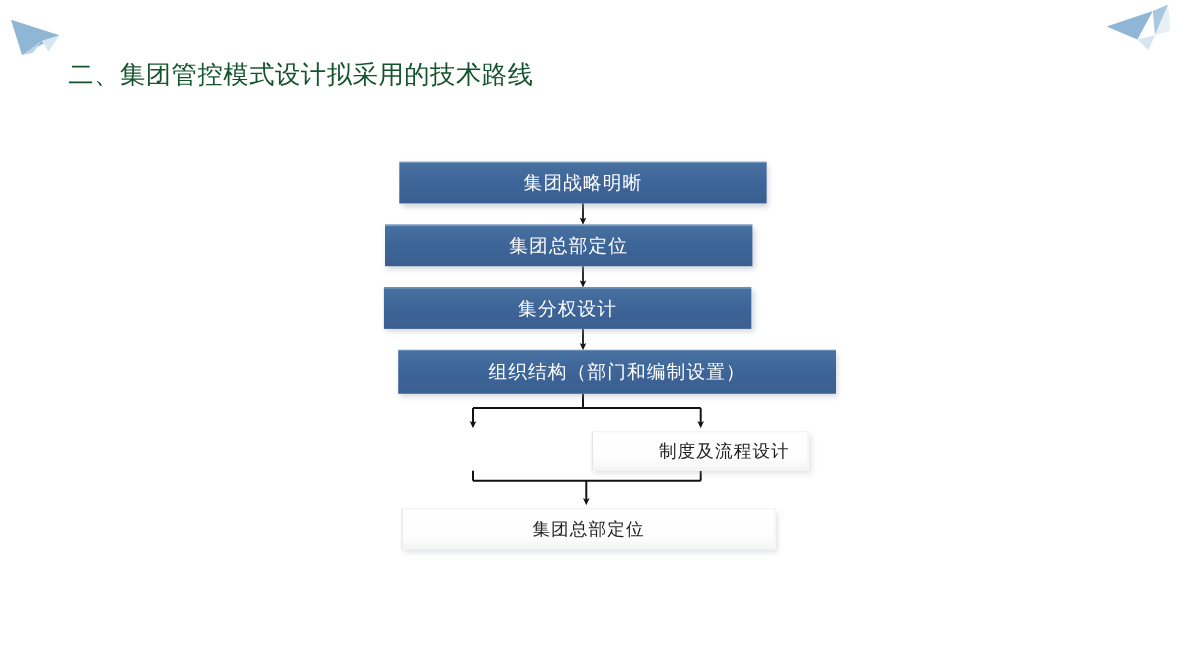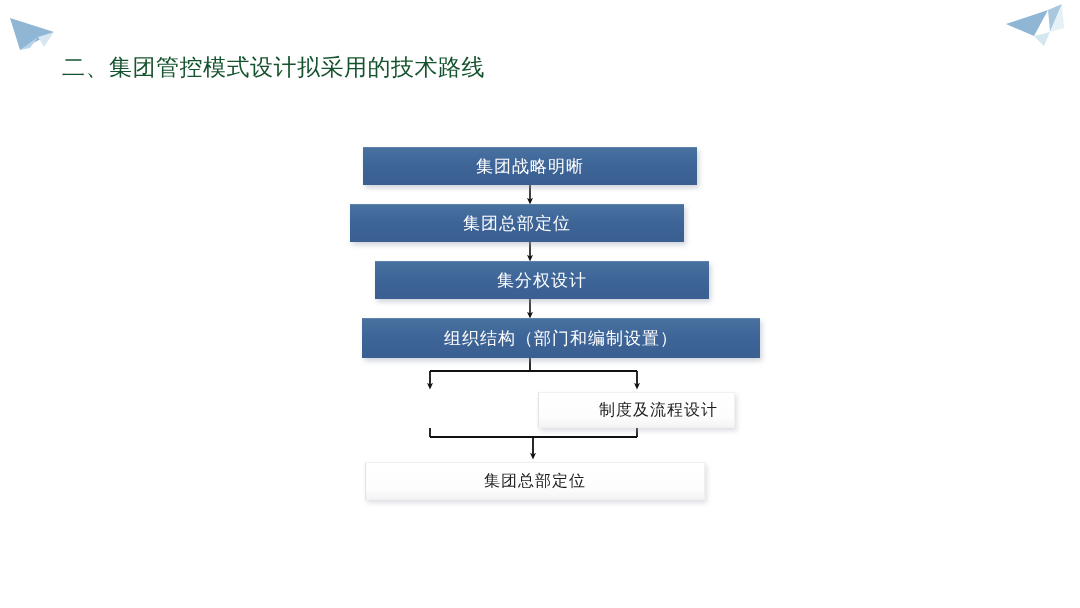--- a/index.html
+++ b/index.html
@@ -74,21 +74,21 @@
     font-size: 16px;
     letter-spacing: 1px;
     box-shadow: 2px 3px 5px rgba(170,175,185,0.40);
     border: 1px solid #f0f0f0;
     border-left: 1px solid #e2e2e2;
   }
 
   
   #node-1 { left: 363px; top: 147px; width: 334px; height: 38px; }
   #node-2 { left: 350px; top: 204px; width: 334px; height: 38px; }
-  #node-3 { left: 375px; top: 261px; width: 334px; height: 38px; }
+  #node-3 { left: 349px; top: 261px; width: 334px; height: 38px; }
   #node-4 { left: 362px; top: 318px; width: 398px; height: 40px; }
   #node-5 { left: 332px; top: 392px; width: 198px; height: 36px; }
   #node-6 { left: 538px; top: 392px; width: 197px; height: 36px; padding-left: 44px; }
   #node-7 { left: 365px; top: 462px; width: 340px; height: 38px; }
 
   .connectors {
     position: absolute;
     left: 0; top: 0;
     width: 1080px; height: 608px;
     pointer-events: none;

